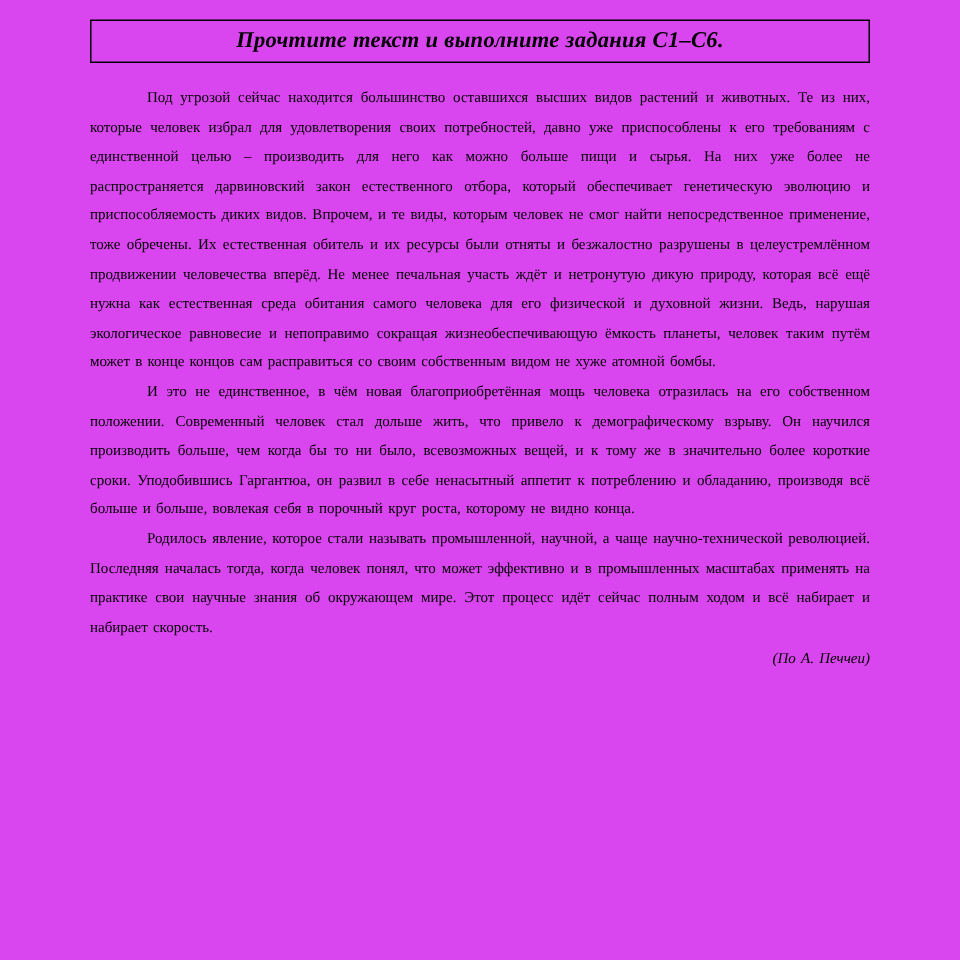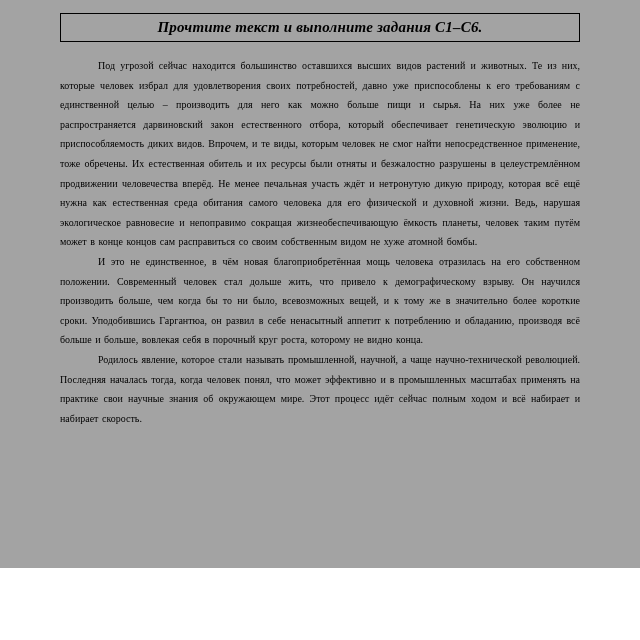--- a/index.html
+++ b/index.html
@@ -2,23 +2,23 @@
 <html><head>
 <meta charset="utf-8">
 <style>
   html, body {
     margin: 0;
     padding: 0;
     background: #ffffff;
   }
   .page {
     width: 640px;
-    height: 568px;
+    height: 640px;
     box-sizing: border-box;
-    background: #a3a3a3;
+    background: #d946ef;
     padding: 13px 60px 13px 60px;
     font-family: "Liberation Serif", "DejaVu Serif", serif;
     color: #000000;
     overflow: hidden;
   }
   .header-box {
     border: 1px solid #000000;
     text-align: center;
     padding: 4px 6px 5px 6px;
     margin-bottom: 14px;
@@ -48,14 +48,15 @@
 <body>
 
 <div class="page">
   <div class="header-box">
     <span>Прочтите текст и выполните задания С1–С6.</span>
   </div>
   <div class="body-text">
     <p>Под угрозой сейчас находится большинство оставшихся высших видов растений и животных. Те из них, которые человек избрал для удовлетворения своих потребностей, давно уже приспособлены к его требованиям с единственной целью – производить для него как можно больше пищи и сырья. На них уже более не распространяется дарвиновский закон естественного отбора, который обеспечивает генетическую эволюцию и приспособляемость диких видов. Впрочем, и те виды, которым человек не смог найти непосредственное применение, тоже обречены. Их естественная обитель и их ресурсы были отняты и безжалостно разрушены в целеустремлённом продвижении человечества вперёд. Не менее печальная участь ждёт и нетронутую дикую природу, которая всё ещё нужна как естественная среда обитания самого человека для его физической и духовной жизни. Ведь, нарушая экологическое равновесие и непоправимо сокращая жизнеобеспечивающую ёмкость планеты, человек таким путём может в конце концов сам расправиться со своим собственным видом не хуже атомной бомбы.</p>
     <p>И это не единственное, в чём новая благоприобретённая мощь человека отразилась на его собственном положении. Современный человек стал дольше жить, что привело к демографическому взрыву. Он научился производить больше, чем когда бы то ни было, всевозможных вещей, и к тому же в значительно более короткие сроки. Уподобившись Гаргантюа, он развил в себе ненасытный аппетит к потреблению и обладанию, производя всё больше и больше, вовлекая себя в порочный круг роста, которому не видно конца.</p>
     <p>Родилось явление, которое стали называть промышленной, научной, а чаще научно-технической революцией. Последняя началась тогда, когда человек понял, что может эффективно и в промышленных масштабах применять на практике свои научные знания об окружающем мире. Этот процесс идёт сейчас полным ходом и всё набирает и набирает скорость.</p>
+    <p class="attribution">(По А. Печчеи)</p>
   </div>
 </div>
 
 </body></html>

